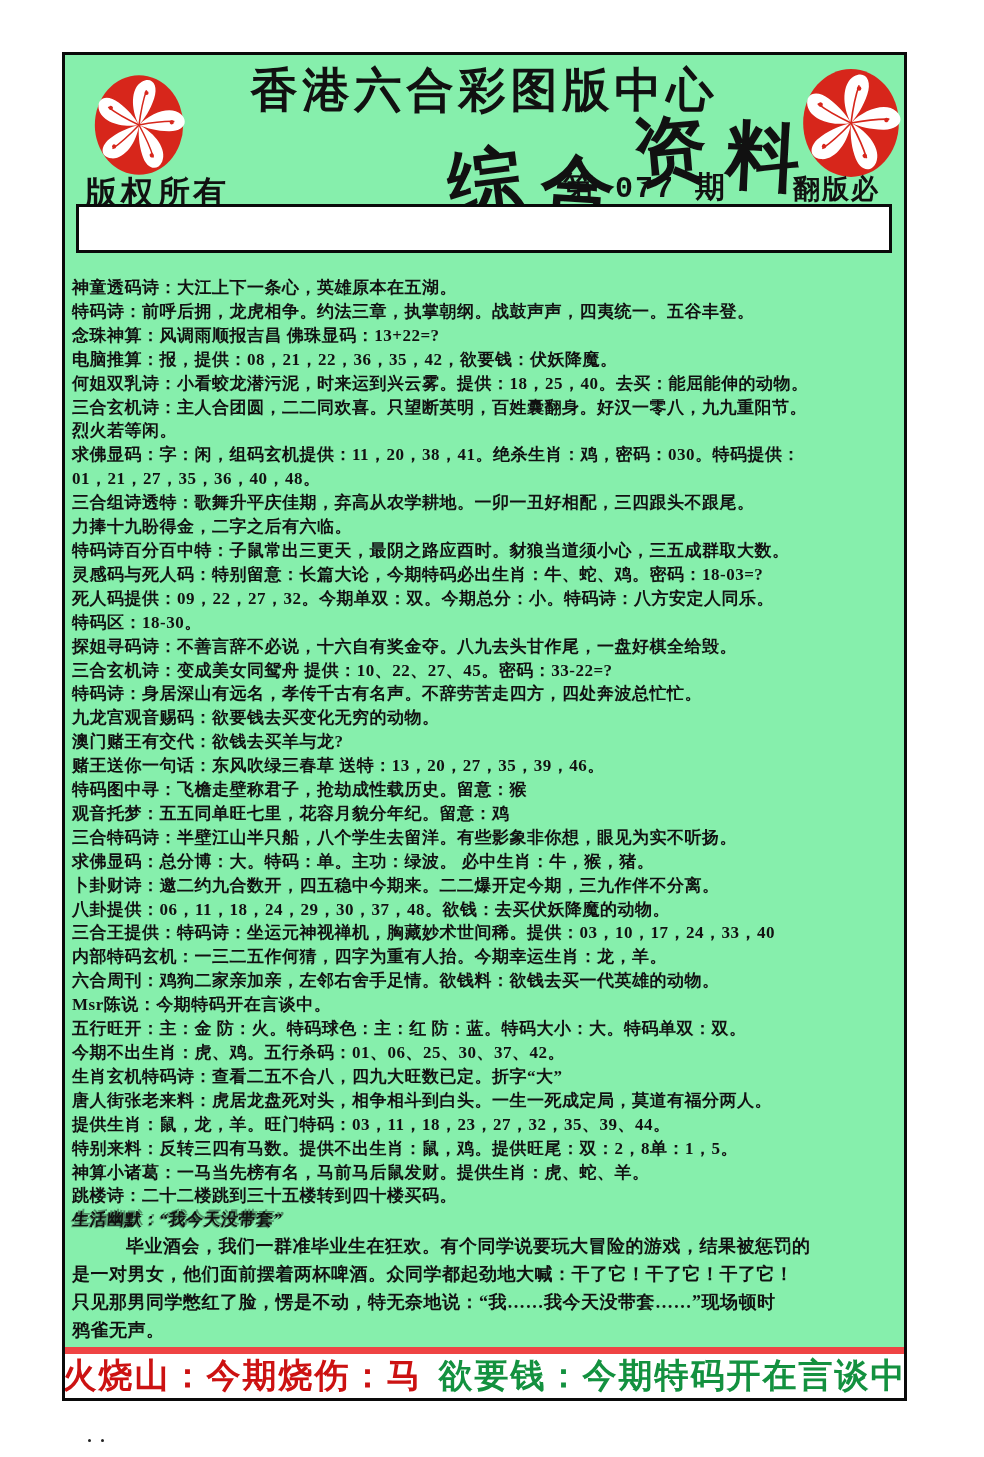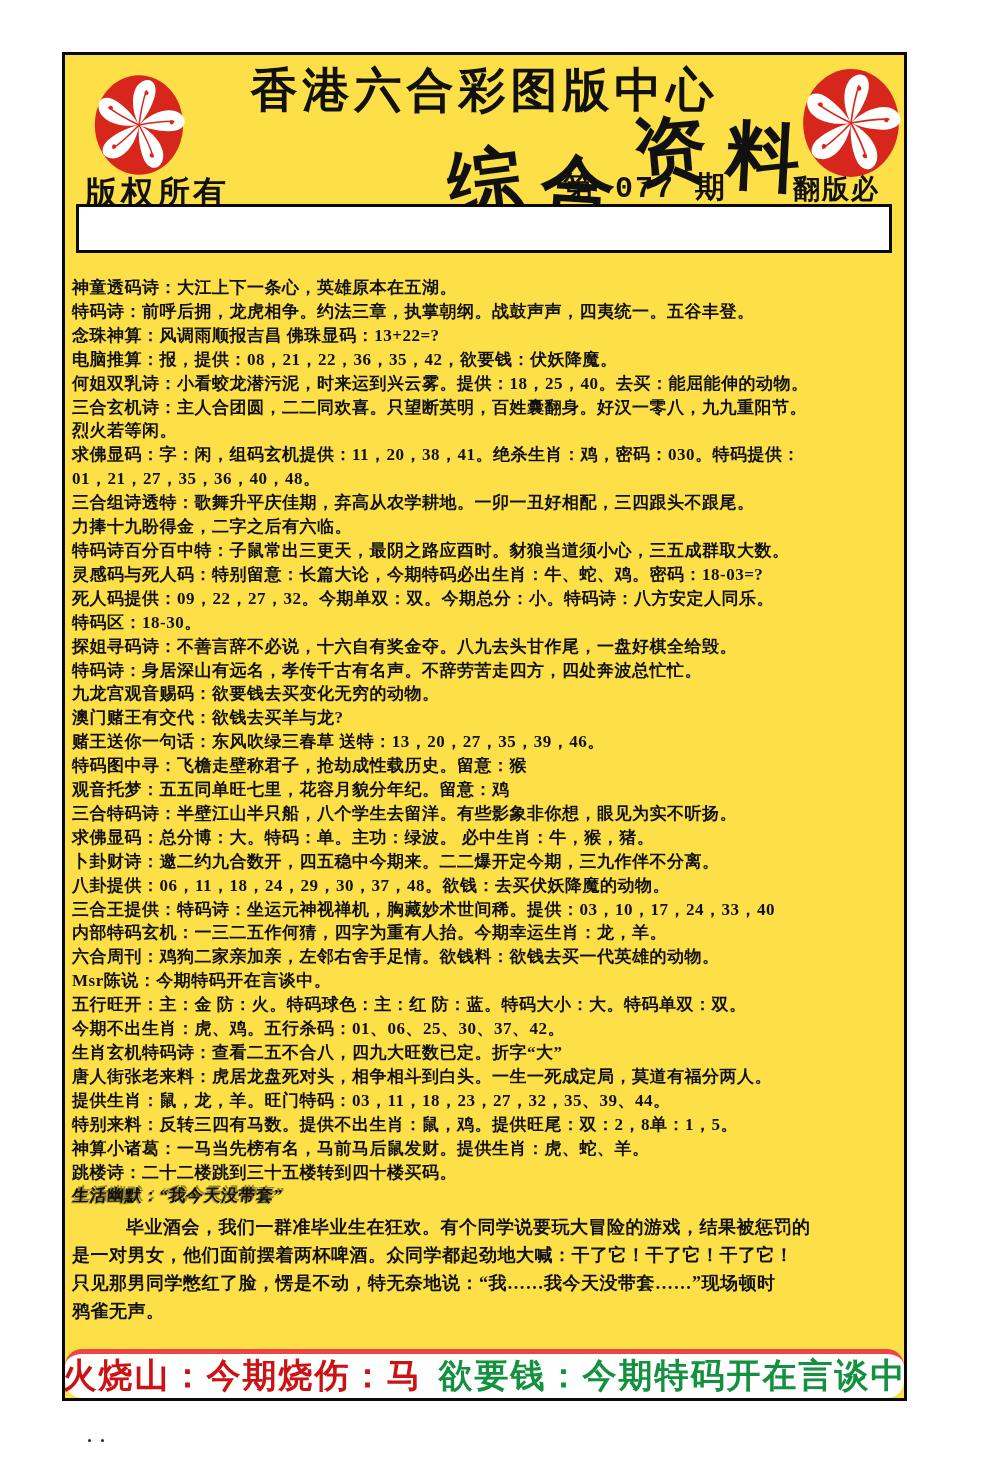--- a/index.html
+++ b/index.html
@@ -3,21 +3,21 @@
 <meta charset="utf-8">
 <style>
   html,body{margin:0;padding:0;}
   body{
     width:984px;height:1457px;background:#ffffff;position:relative;
     font-family:"Liberation Serif","DejaVu Serif",serif;color:#111;
     overflow:hidden;
   }
   .frame{
     position:absolute;left:62px;top:52px;width:845px;height:1349px;
-    border:3px solid #0a0a0a;background:#fde047;box-sizing:border-box;overflow:hidden;
+    border:3px solid #0a0a0a;background:#86efac;box-sizing:border-box;overflow:hidden;
   }
   
   .flag{position:absolute;}
   .flag-left{left:27px;top:14px;width:94px;height:112px;}
   .flag-right{left:733px;top:10px;width:106px;height:116px;}
   .masthead-title{
     position:absolute;left:0;top:4px;width:100%;text-align:center;
     font-size:47px;font-weight:900;letter-spacing:5px;white-space:nowrap;
   }
   .subtitle{position:absolute;left:383px;top:52px;white-space:nowrap;font-weight:900;font-size:74px;}
@@ -37,30 +37,30 @@
   .content{position:absolute;left:7px;top:221px;width:832px;}
   .content > div{
     font-size:17px;line-height:23.9px;font-weight:700;white-space:nowrap;
     letter-spacing:0.5px;
   }
   .humor{
     margin-top:0;font-size:17px;line-height:24px;font-weight:700;white-space:nowrap;
     letter-spacing:1px;transform:skewX(-4deg);
     text-shadow:2px -2px 0 rgba(0,0,0,.40), -1px 1px 0 rgba(0,0,0,.28);
   }
-  .story{margin-top:5px;}
+  .story{}
   .story > div{
     font-size:18px;line-height:28px;font-weight:700;white-space:nowrap;letter-spacing:0.5px;
   }
   .story > div:first-child{padding-left:54px;}
   
   .footer{
     position:absolute;left:0;right:0;bottom:0;height:44px;
-    border-top:5px solid #ef4444;background:#fff;
-    display:flex;align-items:center;justify-content:center;gap:16px;white-space:nowrap;border-radius:17px;
+    border-top:7px solid #ef4444;background:#fff;
+    display:flex;align-items:center;justify-content:center;gap:16px;white-space:nowrap;
   }
   .footer span{font-size:34px;font-weight:900;letter-spacing:2px;line-height:1;}
   .f-red{color:#cc1212;}
   .f-green{color:#13913f;}
   
   .dots{position:absolute;left:88px;top:1428px;}
   .dots i{display:inline-block;width:3px;height:3px;background:#222;border-radius:50%;margin-right:10px;}
 </style>
 </head>
 <body>
@@ -155,20 +155,21 @@
         <div>烈火若等闲。</div>
         <div>求佛显码：字：闲，组码玄机提供：11，20，38，41。绝杀生肖：鸡，密码：030。特码提供：</div>
         <div>01，21，27，35，36，40，48。</div>
         <div>三合组诗透特：歌舞升平庆佳期，弃高从农学耕地。一卯一丑好相配，三四跟头不跟尾。</div>
         <div>力捧十九盼得金，二字之后有六临。</div>
         <div>特码诗百分百中特：子鼠常出三更天，最阴之路应酉时。豺狼当道须小心，三五成群取大数。</div>
         <div>灵感码与死人码：特别留意：长篇大论，今期特码必出生肖：牛、蛇、鸡。密码：18-03=?</div>
         <div>死人码提供：09，22，27，32。今期单双：双。今期总分：小。特码诗：八方安定人同乐。</div>
         <div>特码区：18-30。</div>
         <div>探姐寻码诗：不善言辞不必说，十六自有奖金夺。八九去头甘作尾，一盘好棋全给毁。</div>
+        <div>三合玄机诗：变成美女同鸳舟 提供：10、22、27、45。密码：33-22=?</div>
         <div>特码诗：身居深山有远名，孝传千古有名声。不辞劳苦走四方，四处奔波总忙忙。</div>
         <div>九龙宫观音赐码：欲要钱去买变化无穷的动物。</div>
         <div>澳门赌王有交代：欲钱去买羊与龙?</div>
         <div>赌王送你一句话：东风吹绿三春草 送特：13，20，27，35，39，46。</div>
         <div>特码图中寻：飞檐走壁称君子，抢劫成性载历史。留意：猴</div>
         <div>观音托梦：五五同单旺七里，花容月貌分年纪。留意：鸡</div>
         <div>三合特码诗：半壁江山半只船，八个学生去留洋。有些影象非你想，眼见为实不听扬。</div>
         <div>求佛显码：总分博：大。特码：单。主功：绿波。 必中生肖：牛，猴，猪。</div>
         <div>卜卦财诗：邀二约九合数开，四五稳中今期来。二二爆开定今期，三九作伴不分离。</div>
         <div>八卦提供：06，11，18，24，29，30，37，48。欲钱：去买伏妖降魔的动物。</div>

